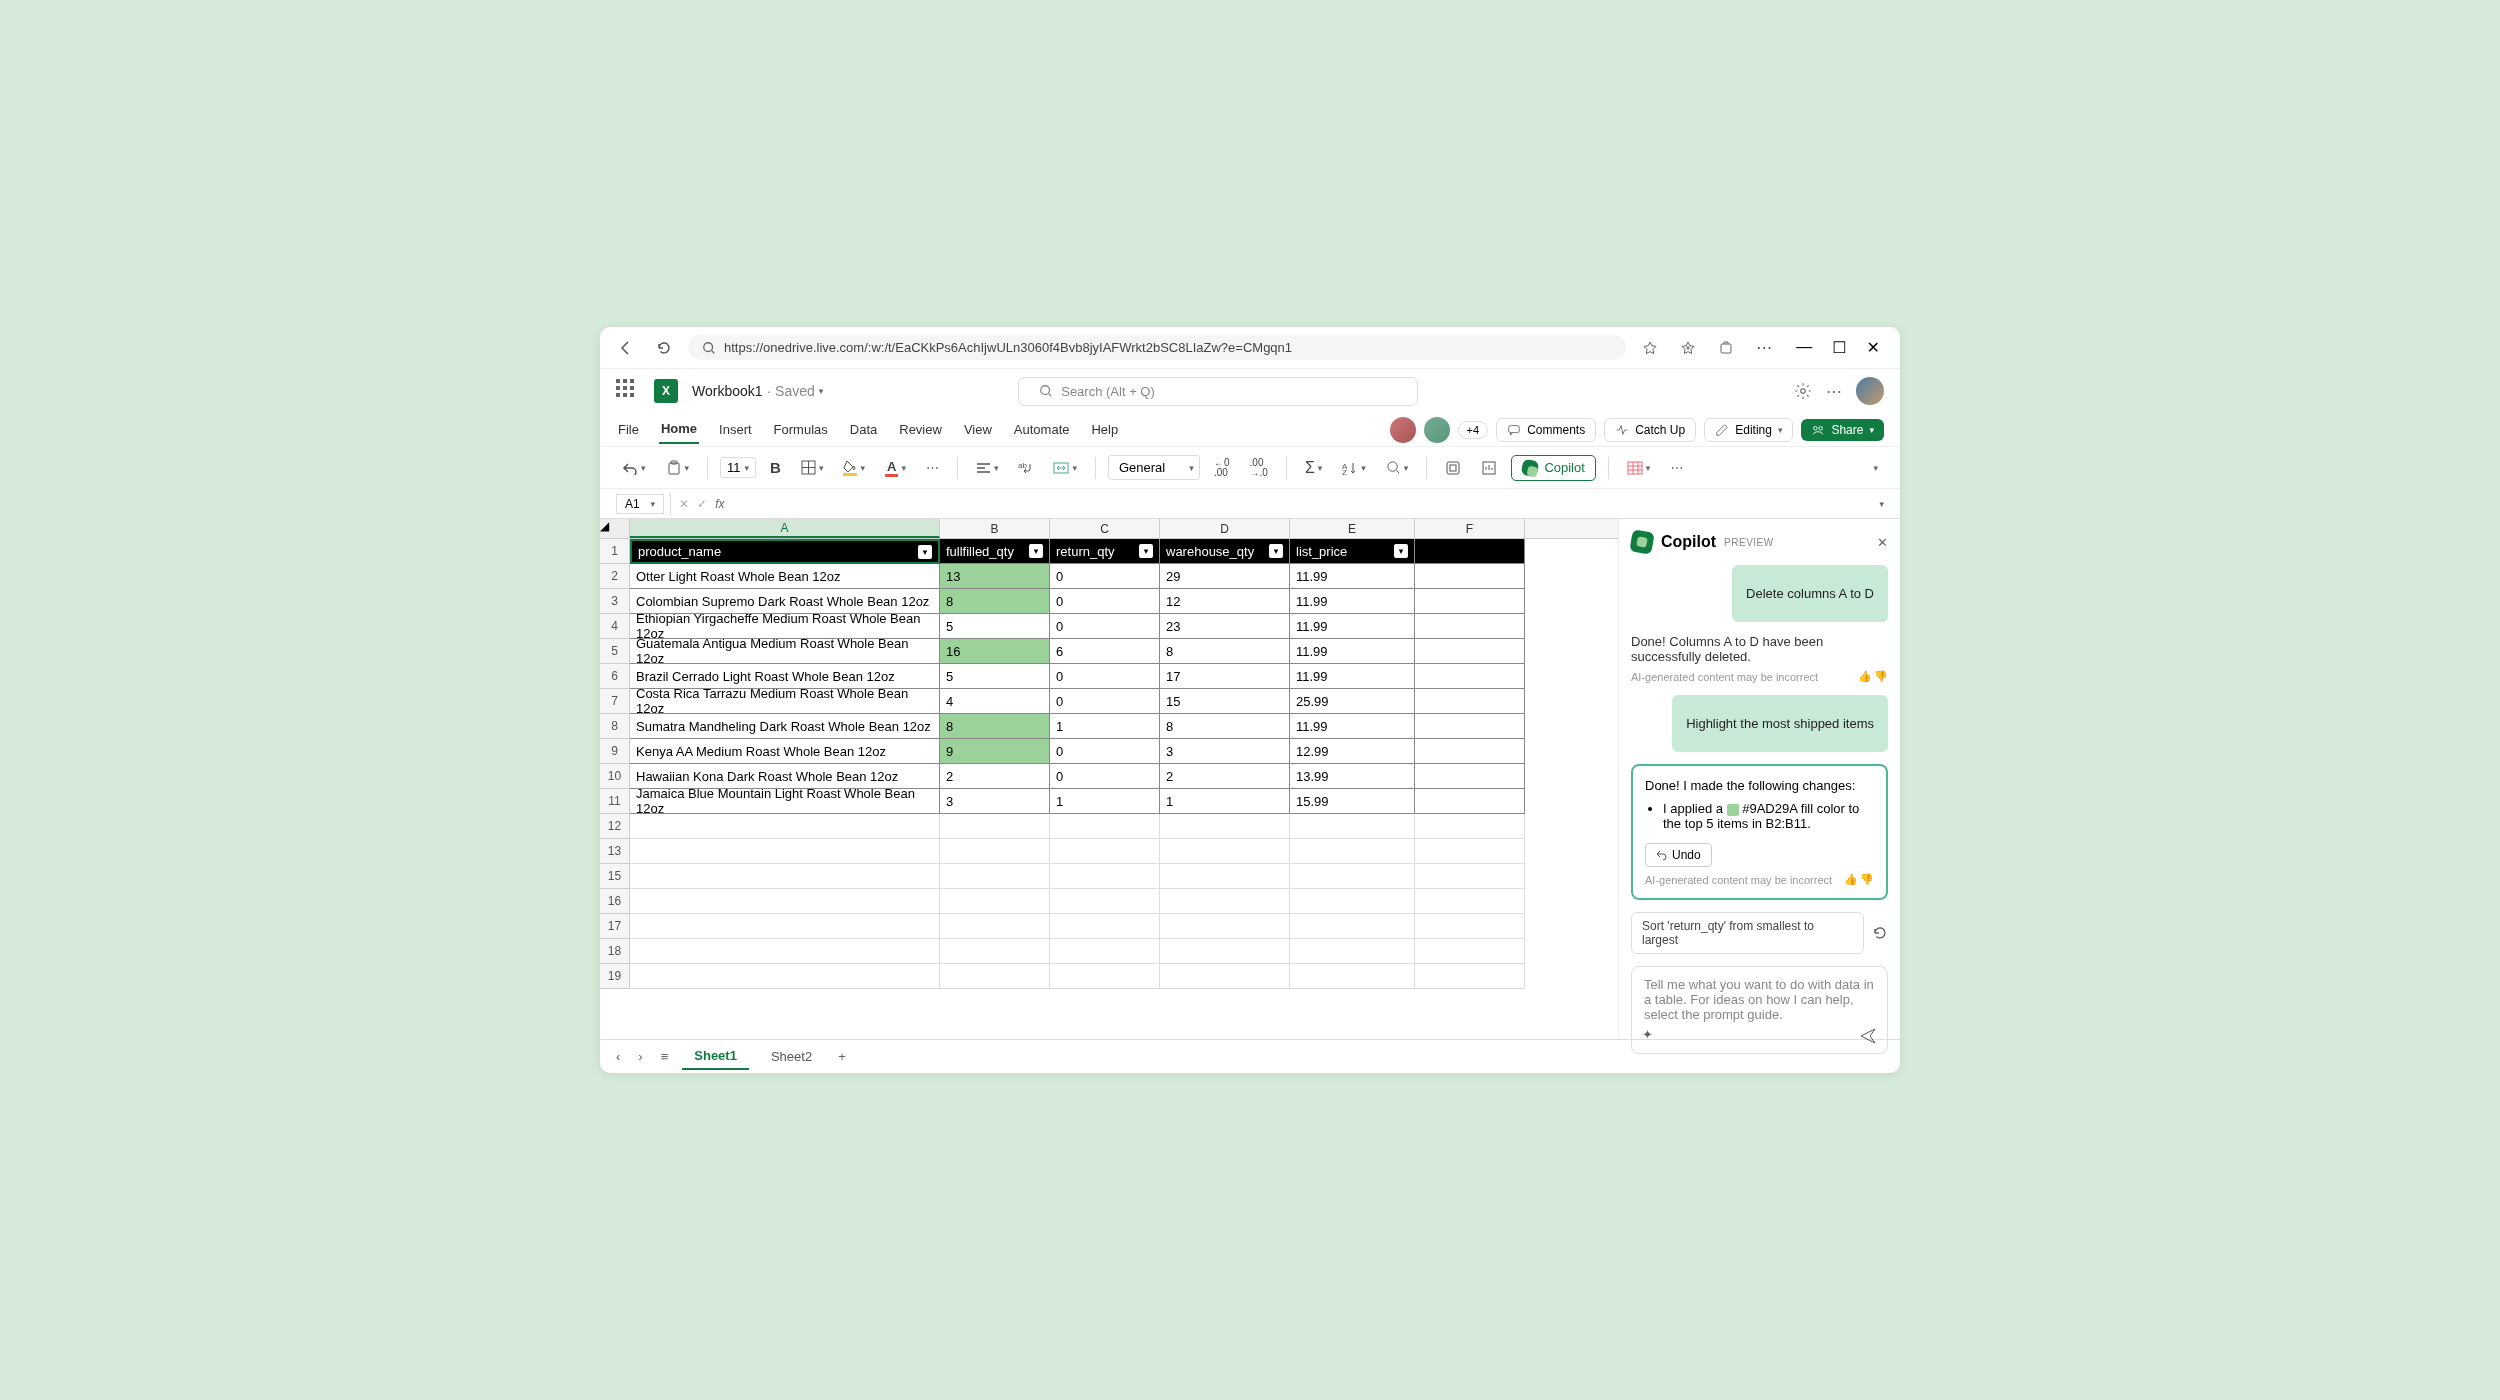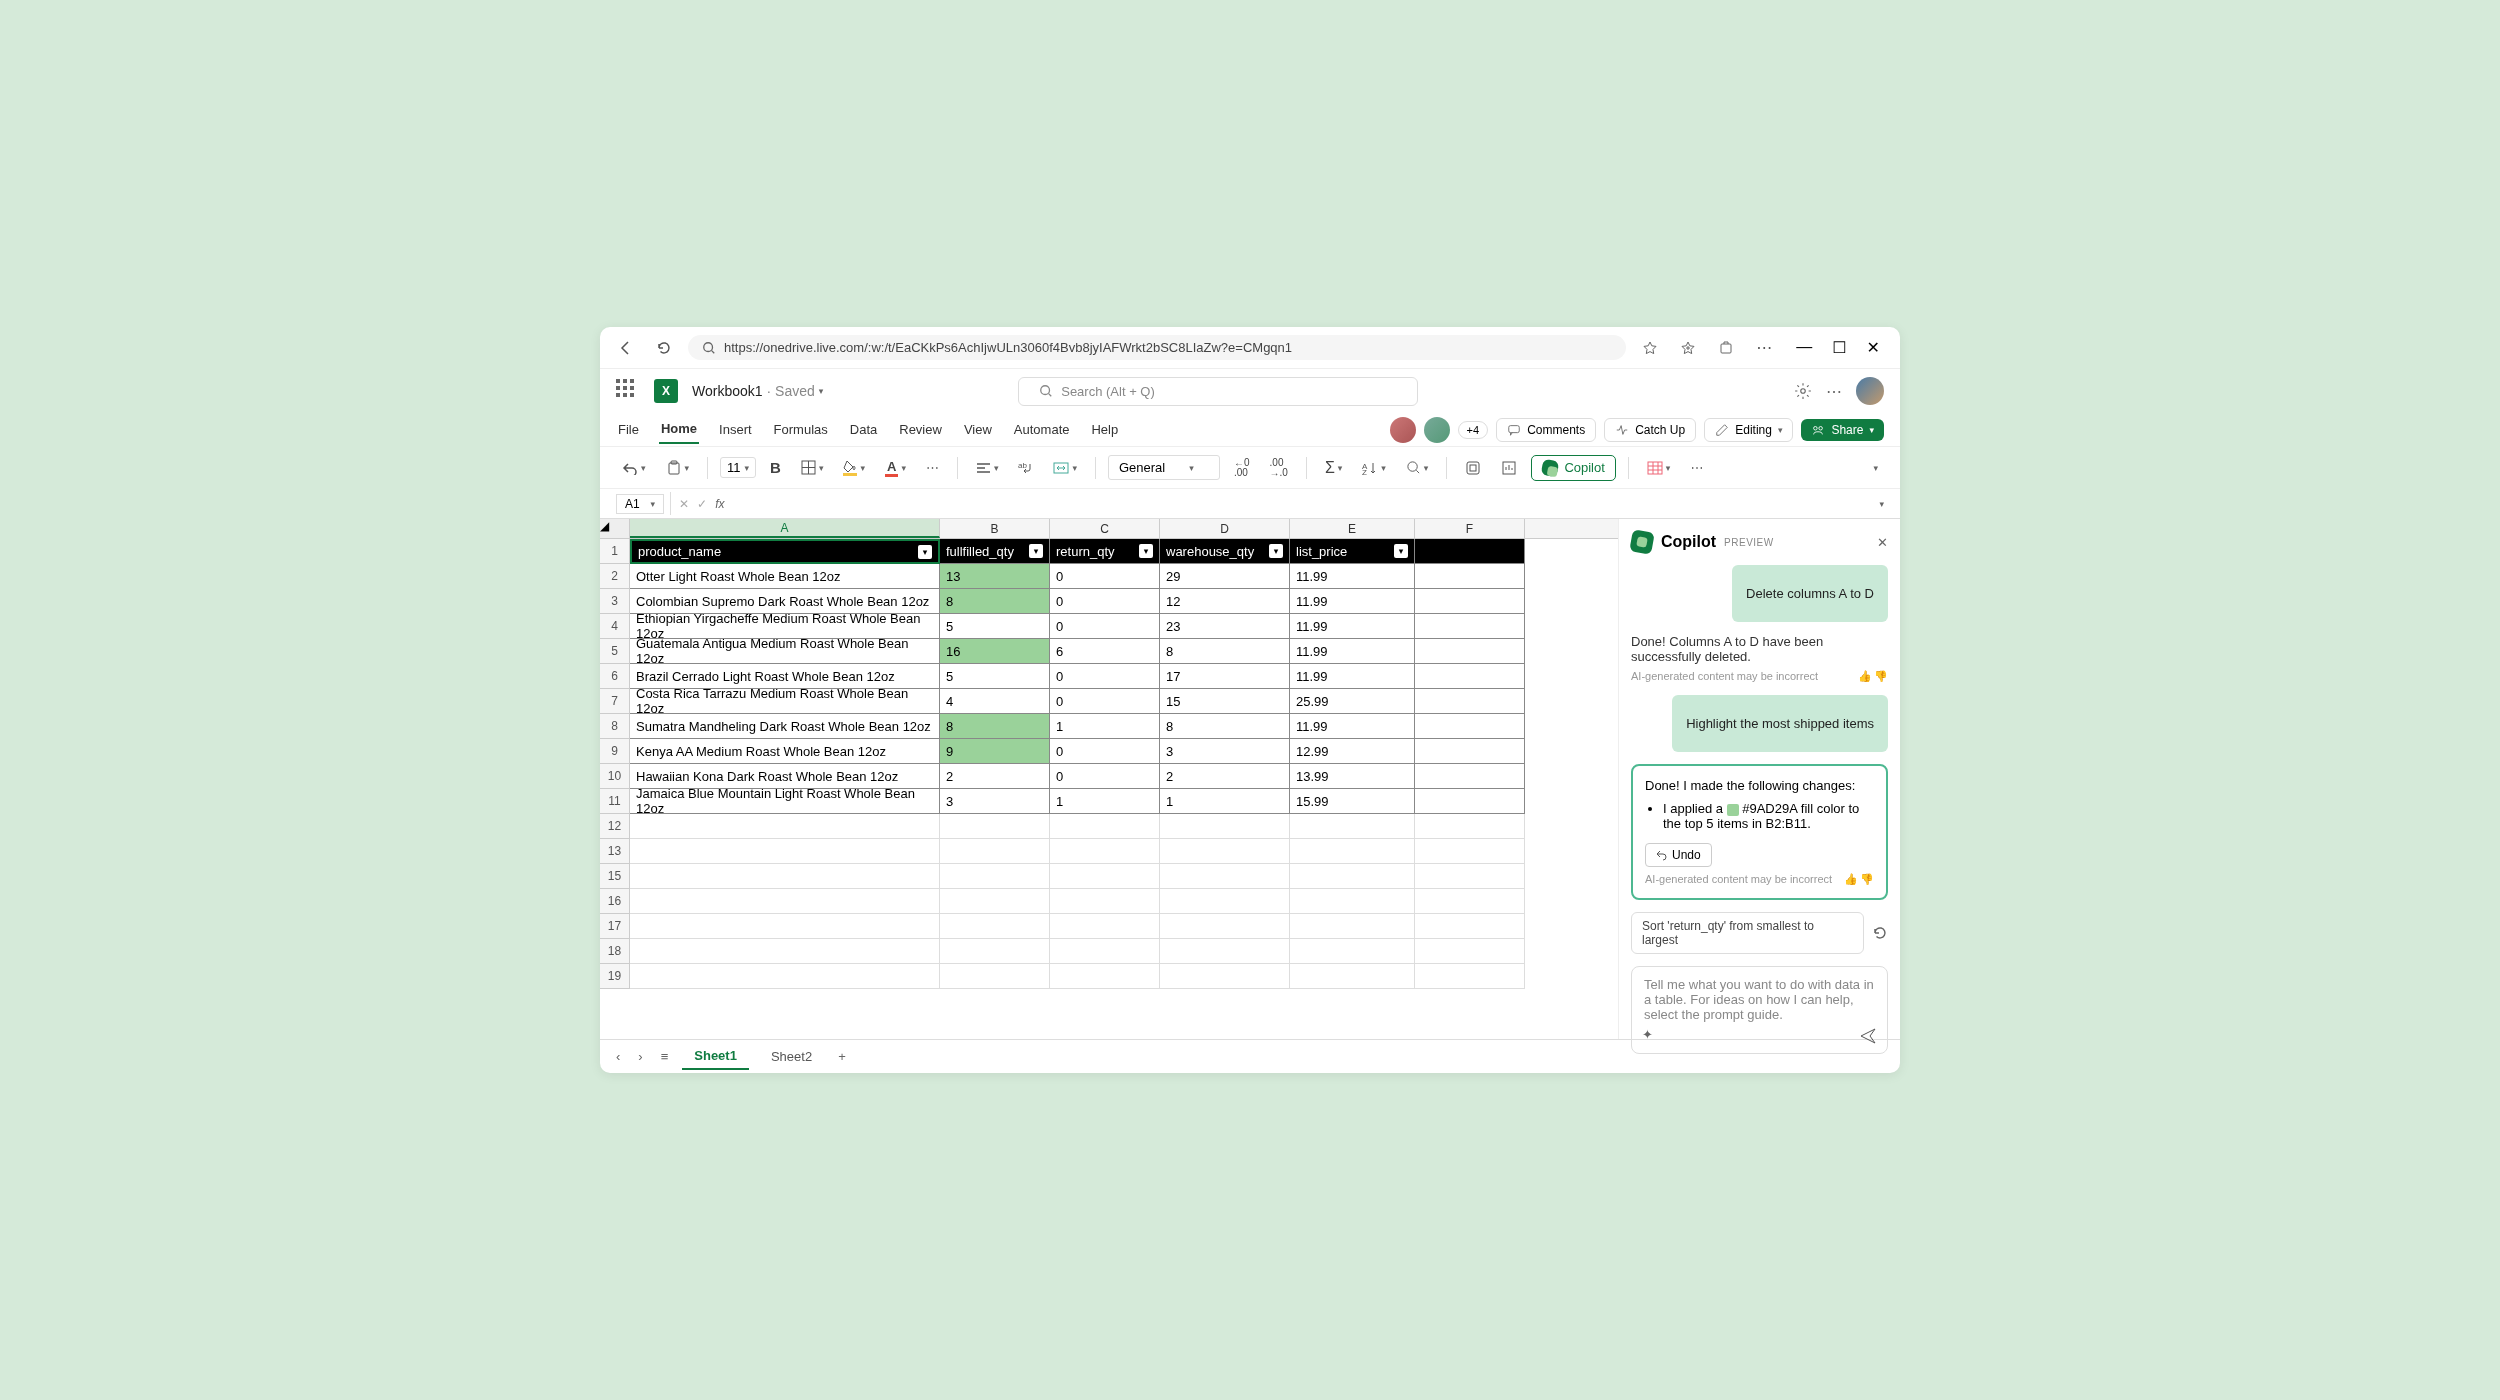--- a/index.html
+++ b/index.html
@@ -30,21 +30,21 @@
 .avatar-xs { width: 26px; height: 26px; border-radius: 50%; }
 .pill { border: 1px solid #ddd; border-radius: 6px; padding: 4px 10px; font-size: 12px; display: flex; align-items: center; gap: 6px; cursor: pointer; }
 .share-btn { background: #107c41; color: white; border: none; }
 .plus-badge { border: 1px solid #ddd; border-radius: 12px; padding: 2px 8px; font-size: 11px; }
 
 
 .toolbar { display: flex; align-items: center; padding: 6px 16px; gap: 8px; height: 42px; border-bottom: 1px solid #eee; font-size: 13px; }
 .tb-btn { padding: 4px 6px; display: flex; align-items: center; gap: 3px; cursor: pointer; color: #444; border-radius: 3px; }
 .tb-sep { width: 1px; height: 22px; background: #ddd; margin: 0 4px; }
 .font-size-sel { border: 1px solid #ddd; border-radius: 3px; padding: 2px 6px; display: flex; align-items: center; gap: 4px; }
-.format-sel { border: 1px solid #ddd; border-radius: 3px; padding: 4px 10px; display: flex; align-items: center; gap: 24px; width: 112px; }
+.format-sel { border: 1px solid #ddd; border-radius: 3px; padding: 4px 10px; display: flex; align-items: center; gap: 24px; width: 92px; }
 .copilot-btn { border: 1px solid #107c41; border-radius: 5px; padding: 4px 10px; display: flex; align-items: center; gap: 6px; color: #107c41; font-weight: 500; }
 .fill-under { border-bottom: 3px solid #f5c542; }
 .font-under { border-bottom: 3px solid #e74c3c; }
 .chev { font-size: 9px; color: #666; }
 
 
 .formula-row { display: flex; align-items: center; padding: 3px 16px; height: 30px; border-bottom: 1px solid #ddd; font-size: 12px; gap: 6px; }
 .name-box { border: 1px solid #ddd; padding: 2px 8px; width: 48px; display: flex; align-items: center; justify-content: space-between; }
 .fx-bar { flex: 1; border-left: 1px solid #ddd; padding-left: 8px; height: 100%; display: flex; align-items: center; gap: 8px; }
 
@@ -74,21 +74,21 @@
 
 .copilot-panel { width: 282px; border-left: 1px solid #eee; display: flex; flex-direction: column; padding: 12px; gap: 12px; font-size: 13px; }
 .cp-header { display: flex; align-items: center; gap: 8px; }
 .cp-logo { width: 22px; height: 22px; background: #107c41; border-radius: 6px; transform: rotate(10deg); position: relative; }
 .cp-logo::after { content: ''; position: absolute; width: 10px; height: 10px; background: #9ad29a; border-radius: 3px; top: 6px; left: 6px; }
 .cp-title { font-weight: 600; font-size: 16px; }
 .cp-preview { font-size: 10px; color: #888; letter-spacing: 0.5px; }
 .cp-close { margin-left: auto; cursor: pointer; color: #666; }
 .user-bubble { align-self: flex-end; background: #c9e9d7; padding: 21px 14px; border-radius: 6px; color: #222; }
 .ai-block { color: #333; }
-.ai-disclaimer { font-size: 11px; color: #999; display: flex; justify-content: space-between; margin-top: 6px; }
+.ai-disclaimer { font-size: 11px; color: #999; display: flex; align-items: center; justify-content: space-between; margin-top: 6px; }
 .ai-card { border: 2px solid #4db891; border-radius: 8px; padding: 12px; font-size: 13px; }
 .ai-card ul { padding-left: 18px; margin: 8px 0; }
 .color-swatch { display: inline-block; width: 12px; height: 12px; background: #9ad29a; vertical-align: middle; border-radius: 2px; }
 .undo-btn { border: 1px solid #ccc; border-radius: 4px; padding: 4px 10px; font-size: 12px; display: inline-flex; align-items: center; gap: 4px; cursor: pointer; margin-top: 4px; }
 .suggestion-row { display: flex; align-items: center; gap: 8px; }
 .suggestion-chip { border: 1px solid #ddd; border-radius: 6px; padding: 6px 10px; font-size: 12px; color: #444; cursor: pointer; }
 .input-box { border: 1px solid #ddd; border-radius: 8px; padding: 10px 12px; color: #888; font-size: 13px; position: relative; min-height: 88px; }
 .input-icons { position: absolute; bottom: 8px; left: 10px; right: 10px; display: flex; justify-content: space-between; color: #666; }
 
 

